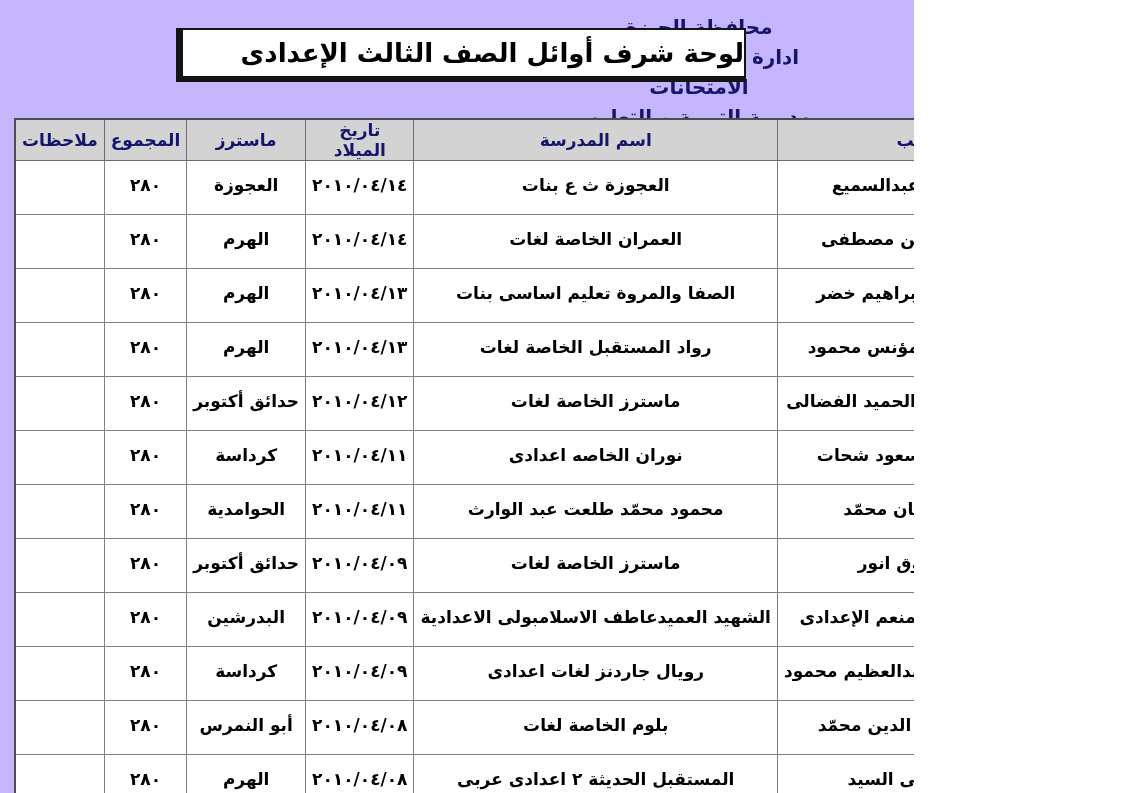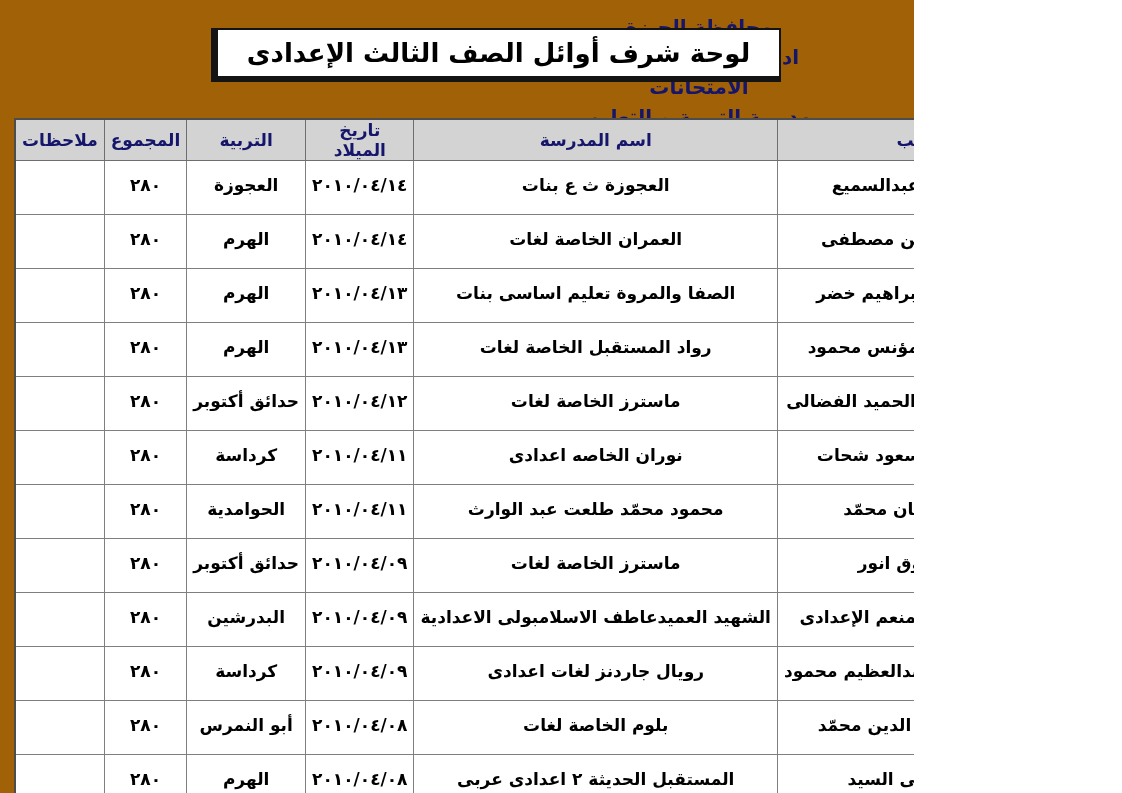--- a/index.html
+++ b/index.html
@@ -1,35 +1,35 @@
 <!DOCTYPE html>
 <html lang="ar"><head>
 <meta charset="utf-8">
 <style>
   html,body{margin:0;padding:0;}
   body{
     width:1122px;height:793px;background:#ffffff;
     font-family:"DejaVu Sans", sans-serif;
     -webkit-font-smoothing:antialiased;
   }
-  .page{position:relative;width:914px;height:793px;background:#a16207;overflow:hidden;direction:rtl;}
+  .page{position:relative;width:914px;height:793px;background:#c4b5fd;overflow:hidden;direction:rtl;}
 
   
   .letterhead{
     position:absolute;top:12px;right:80px;width:270px;
     text-align:center;color:#15156b;font-weight:bold;
     font-size:20px;line-height:1.5;
   }
 
   
   .title-box{
     position:absolute;top:28px;left:176px;width:570px;height:54px;
     box-sizing:border-box;background:#fff;
     border:2px solid #141414;border-left-width:7px;border-bottom-width:6px;
-    display:flex;align-items:center;justify-content:center;margin-left:35px;
+    display:flex;align-items:center;
   }
   .title-box .title-text{
     color:#000;font-weight:bold;font-size:26px;white-space:nowrap;
   }
 
   
   table.sheet{
     position:absolute;top:118px;left:14px;
     border-collapse:collapse;table-layout:fixed;
     direction:rtl;
@@ -79,21 +79,21 @@
         <col class="w-district">
         <col class="w-total">
         <col class="w-notes">
     </colgroup>
     <thead>
       <tr>
           <th>رقم الجلوس</th>
           <th>اسم الطالب</th>
           <th>اسم المدرسة</th>
           <th>تاريخ الميلاد</th>
-          <th>التربية</th>
+          <th>ماسترز</th>
           <th>المجموع</th>
           <th>ملاحظات</th>
         </tr>
     </thead>
     <tbody>
         <tr>
           <td class="col-seat">٣٠١٨٨٠</td>
           <td class="col-student">جنى احمد النادى عبدالسميع</td>
           <td class="col-school">العجوزة ث ع بنات</td>
           <td class="col-birthdate">٢٠١٠/٠٤/١٤</td>

